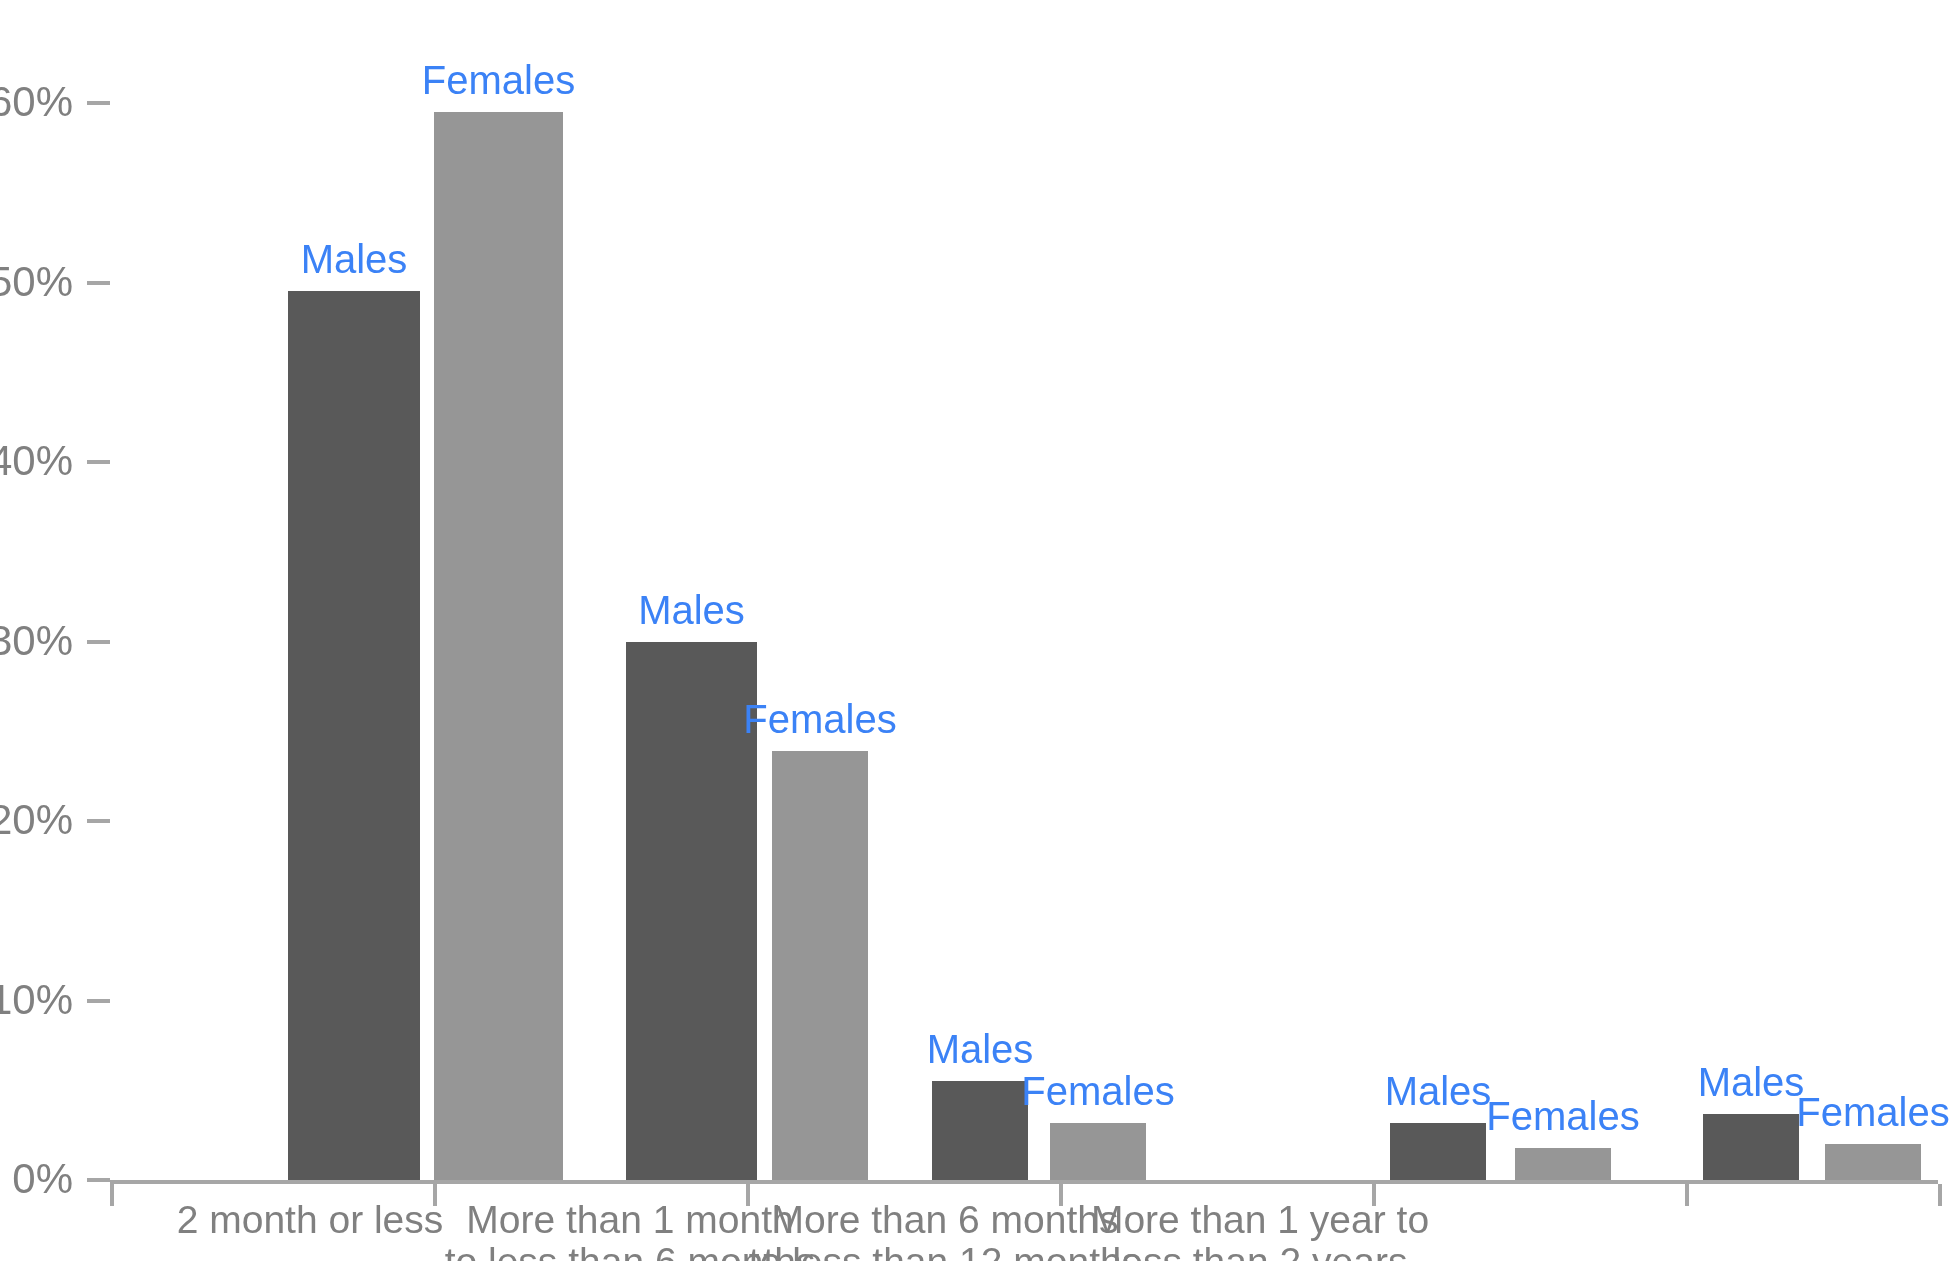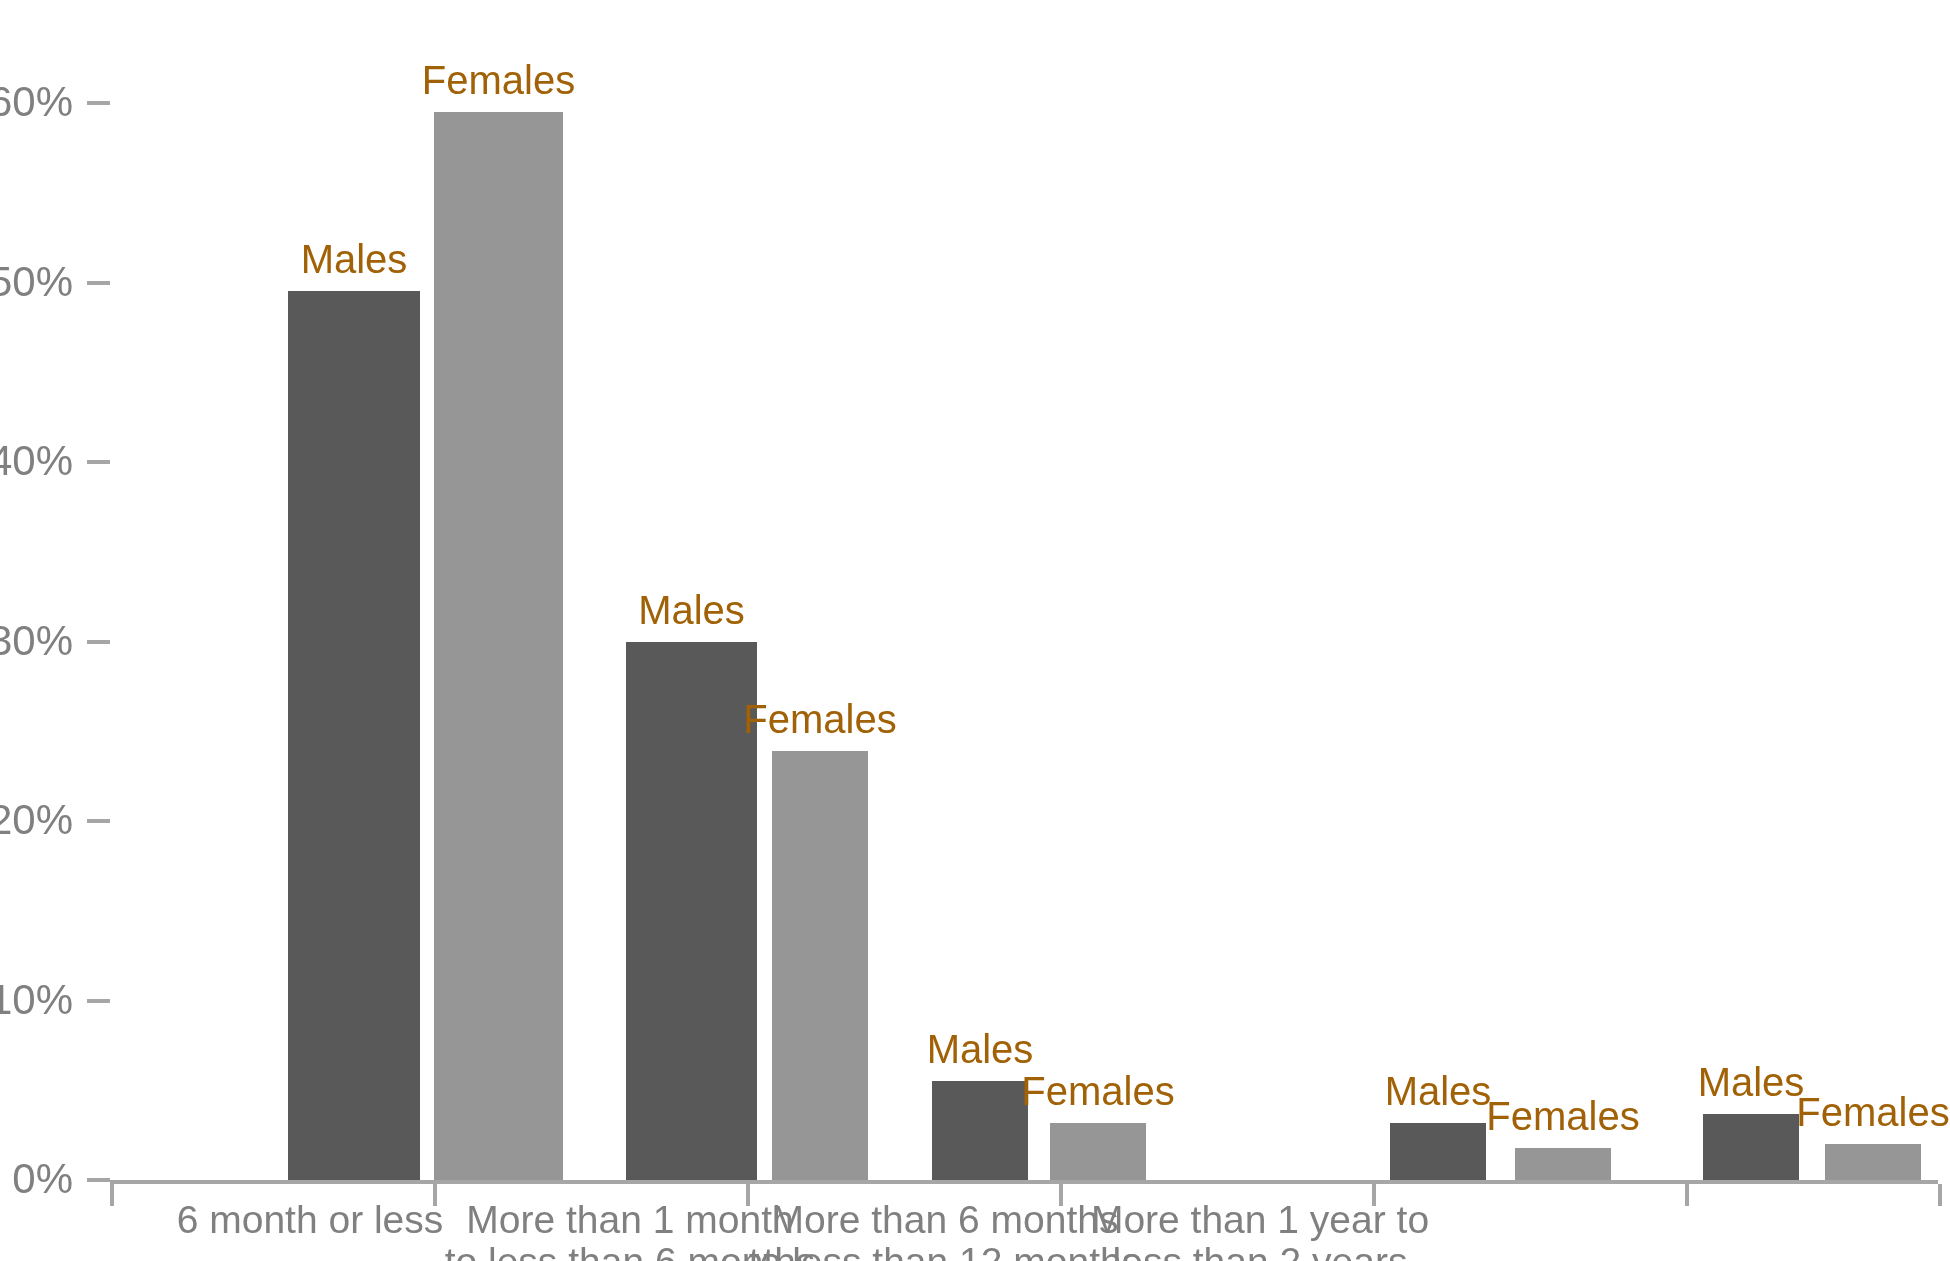--- a/index.html
+++ b/index.html
@@ -83,21 +83,21 @@
   .bar {
     position: absolute;
     bottom: 81px; 
   }
   .bar.males   { background: #595959; }
   .bar.females { background: #969696; }
 
   .bar-label {
     position: absolute;
     font-size: 40px;
-    color: #a16207;
+    color: #3b82f6;
     line-height: 1;
     white-space: nowrap;
     text-align: center;
     transform: translateX(-50%);
   }
 
   .cat-label {
     position: absolute;
     top: 1199px;
     font-size: 39px;
@@ -150,21 +150,21 @@
       <div class="cat-tick" style="left: 323px;"></div>
       <div class="cat-tick" style="left: 636px;"></div>
       <div class="cat-tick" style="left: 949px;"></div>
       <div class="cat-tick" style="left: 1262px;"></div>
       <div class="cat-tick" style="left: 1575px;"></div>
       <div class="cat-tick" style="left: 1828px;"></div>
       <div class="bar males" style="left: 178px; width: 132px; height: 888.525px; background: rgb(89, 89, 89);"></div>
       <div class="bar-label" style="left: 244px; top: 239.475px;">Males</div>
       <div class="bar females" style="left: 324px; width: 129px; height: 1068.02px; background: rgb(150, 150, 150);"></div>
       <div class="bar-label" style="left: 388.5px; top: 59.975px;">Females</div>
-      <div class="cat-label" style="left: 200px;">6 month or less</div>
+      <div class="cat-label" style="left: 200px;">2 month or less</div>
       <div class="bar males" style="left: 516px; width: 131px; height: 538.5px; background: rgb(89, 89, 89);"></div>
       <div class="bar-label" style="left: 581.5px; top: 589.5px;">Males</div>
       <div class="bar females" style="left: 662px; width: 96px; height: 429.005px; background: rgb(150, 150, 150);"></div>
       <div class="bar-label" style="left: 710px; top: 698.995px;">Females</div>
       <div class="cat-label" style="left: 520px;">More than 1 month
 to less than 6 months</div>
       <div class="bar males" style="left: 822px; width: 96px; height: 98.725px; background: rgb(89, 89, 89);"></div>
       <div class="bar-label" style="left: 870px; top: 1029.28px;">Males</div>
       <div class="bar females" style="left: 940px; width: 96px; height: 57.44px; background: rgb(150, 150, 150);"></div>
       <div class="bar-label" style="left: 988px; top: 1070.56px;">Females</div>

